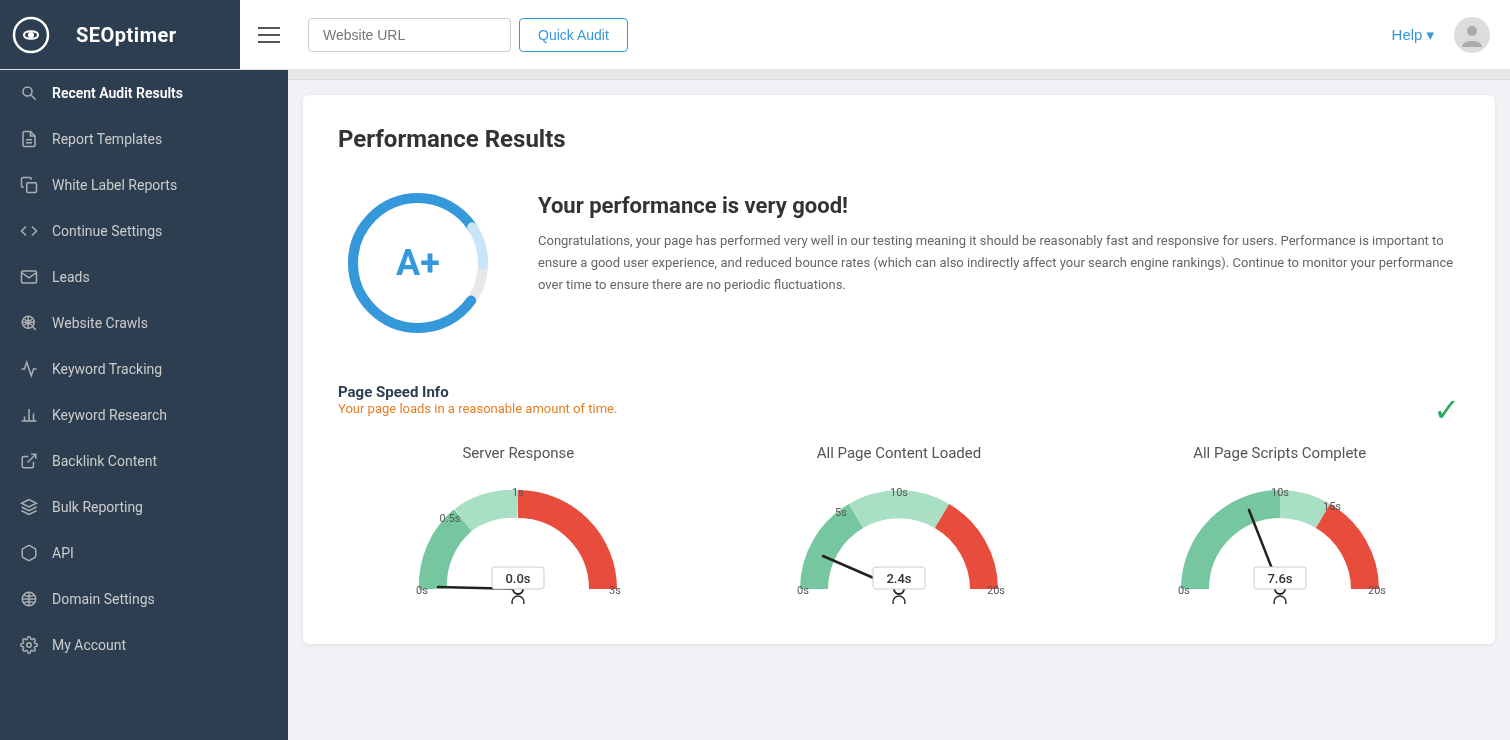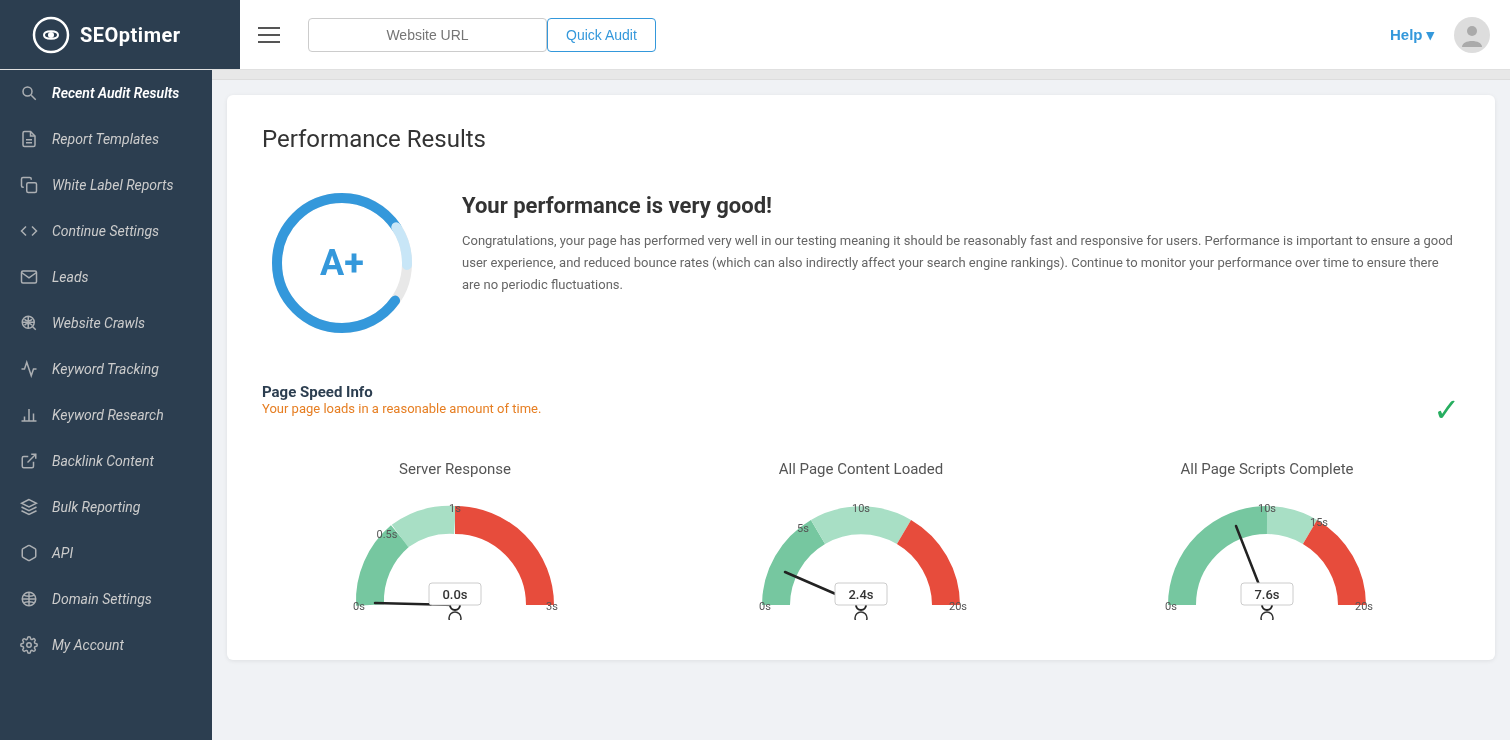--- a/index.html
+++ b/index.html
@@ -1,65 +1,65 @@
 <!DOCTYPE html>
 <html><head>
   <meta charset="utf-8">
   <style>
     * { box-sizing: border-box; margin: 0; padding: 0; }
     body { font-family: -apple-system, BlinkMacSystemFont, 'Segoe UI', Roboto, sans-serif; display: flex; flex-direction: column; height: 740px; width: 1510px; overflow: hidden; background: #f0f2f5; }
 
     
     .header { display: flex; align-items: center; background: #fff; border-bottom: 1px solid #e0e0e0; padding: 0 20px; height: 70px; flex-shrink: 0; }
-    .logo-area { width: 240px; display: flex; align-items: center; gap: 10px; background: #2c3e50; height: 100%; padding: 0 32px; margin-left: -20px; }
+    .logo-area { width: 240px; display: flex; align-items: center; gap: 26px; background: #2c3e50; height: 100%; padding: 0 12px; margin-left: -20px; }
     .logo-icon { width: 38px; height: 38px; }
     .logo-text { color: #fff; font-size: 20px; font-weight: 700; letter-spacing: 0.5px; }
     .hamburger-btn { background: none; border: none; cursor: pointer; padding: 8px; margin-left: 10px; }
     .hamburger-btn span { display: block; width: 22px; height: 2px; background: #555; margin: 5px 0; }
-    .url-input { border: 1px solid #ccc; border-radius: 4px; padding: 8px 14px; font-size: 14px; color: #999; width: 239px; margin-left: 20px; text-align: center; }
-    .quick-audit-btn { background: #fff; border: 1px solid #3498db; color: #3498db; border-radius: 4px; padding: 8px 18px; font-size: 14px; cursor: pointer; margin-left: 0; }
+    .url-input { border: 1px solid #ccc; border-radius: 4px; padding: 8px 14px; font-size: 14px; color: #999; width: 203px; margin-left: 20px; }
+    .quick-audit-btn { background: #fff; border: 1px solid #3498db; color: #3498db; border-radius: 4px; padding: 8px 18px; font-size: 14px; cursor: pointer; margin-left: 8px; }
     .header-spacer { flex: 1; }
-    .help-btn { background: none; border: none; color: #3498db; font-size: 15px; cursor: pointer; display: flex; align-items: center; gap: 4px; font-weight: bold; }
+    .help-btn { background: none; border: none; color: #3498db; font-size: 15px; cursor: pointer; display: flex; align-items: center; gap: 4px; }
     .avatar-icon { width: 36px; height: 36px; border-radius: 50%; background: #ddd; display: flex; align-items: center; justify-content: center; margin-left: 20px; overflow: hidden; }
 
     
     .main-layout { display: flex; flex: 1; overflow: hidden; }
 
     
-    .sidebar { width: 212px; background: #2c3e50; flex-shrink: 0; overflow-y: auto; font-style: italic; }
+    .sidebar { width: 288px; background: #2c3e50; flex-shrink: 0; overflow-y: auto; }
     .sidebar-item { display: flex; align-items: center; gap: 14px; padding: 14px 20px; color: #ccc; cursor: pointer; font-size: 14px; transition: background 0.15s; }
     .sidebar-item.active { color: #fff; font-weight: 600; }
     .sidebar-item .s-icon { width: 18px; height: 18px; opacity: 0.8; flex-shrink: 0; }
 
     
     .content-area { flex: 1; overflow-y: auto; background: #f0f2f5; padding: 0; }
     .content-top-bar { height: 10px; background: #e8e8e8; border-bottom: 1px solid #ddd; }
 
     
     .perf-card { background: #fff; margin: 15px; border-radius: 6px; box-shadow: 0 1px 4px rgba(0,0,0,0.08); padding: 30px 35px; }
-    .perf-title { font-size: 24px; color: #333; font-weight: 400; margin-bottom: 30px; }
+    .perf-title { font-size: 24px; color: #333; font-weight: 700; margin-bottom: 30px; }
 
     
     .grade-row { display: flex; align-items: flex-start; gap: 40px; margin-bottom: 40px; }
     .grade-circle-wrap { position: relative; width: 160px; height: 160px; flex-shrink: 0; }
     .grade-svg { width: 160px; height: 160px; }
     .grade-label { position: absolute; top: 50%; left: 50%; transform: translate(-50%, -50%); font-size: 36px; font-weight: 700; color: #3498db; }
     .perf-text-col { flex: 1; padding-top: 10px; }
     .perf-headline { font-size: 22px; font-weight: 700; color: #333; margin-bottom: 12px; }
     .perf-description { font-size: 13px; color: #666; line-height: 1.7; }
 
     
     .speed-section { margin-top: 10px; }
     .speed-header { display: flex; align-items: center; justify-content: space-between; }
     .speed-title { font-size: 15px; font-weight: 700; color: #2c3e50; }
     .speed-subtitle { font-size: 13px; color: #e67e22; margin-bottom: 20px; }
     .checkmark { color: #27ae60; font-size: 32px; }
 
     
-    .gauges-row { display: flex; gap: 20px; justify-content: space-around; margin-top: 24px; align-items: center; }
+    .gauges-row { display: flex; gap: 20px; justify-content: space-around; margin-top: 8px; align-items: center; }
     .gauge-wrap { flex: 1; display: flex; flex-direction: column; align-items: center; }
     .gauge-label { font-size: 15px; color: #555; margin-bottom: 12px; text-align: center; }
     .gauge-svg-wrap { position: relative; width: 220px; height: 140px; }
   </style>
 </head>
 <body>
 
 <div class="header">
   <div class="logo-area">
     <svg class="logo-icon" viewBox="0 0 38 38" fill="none">

